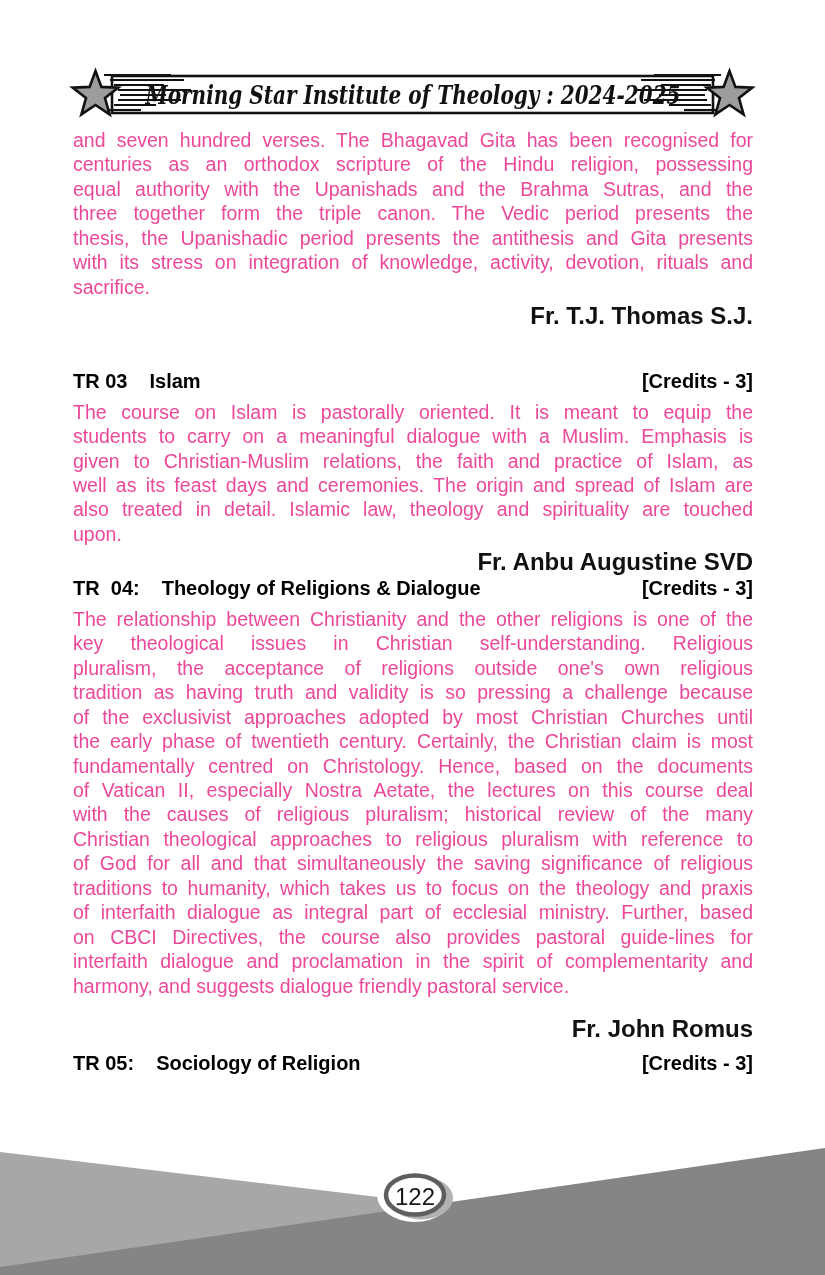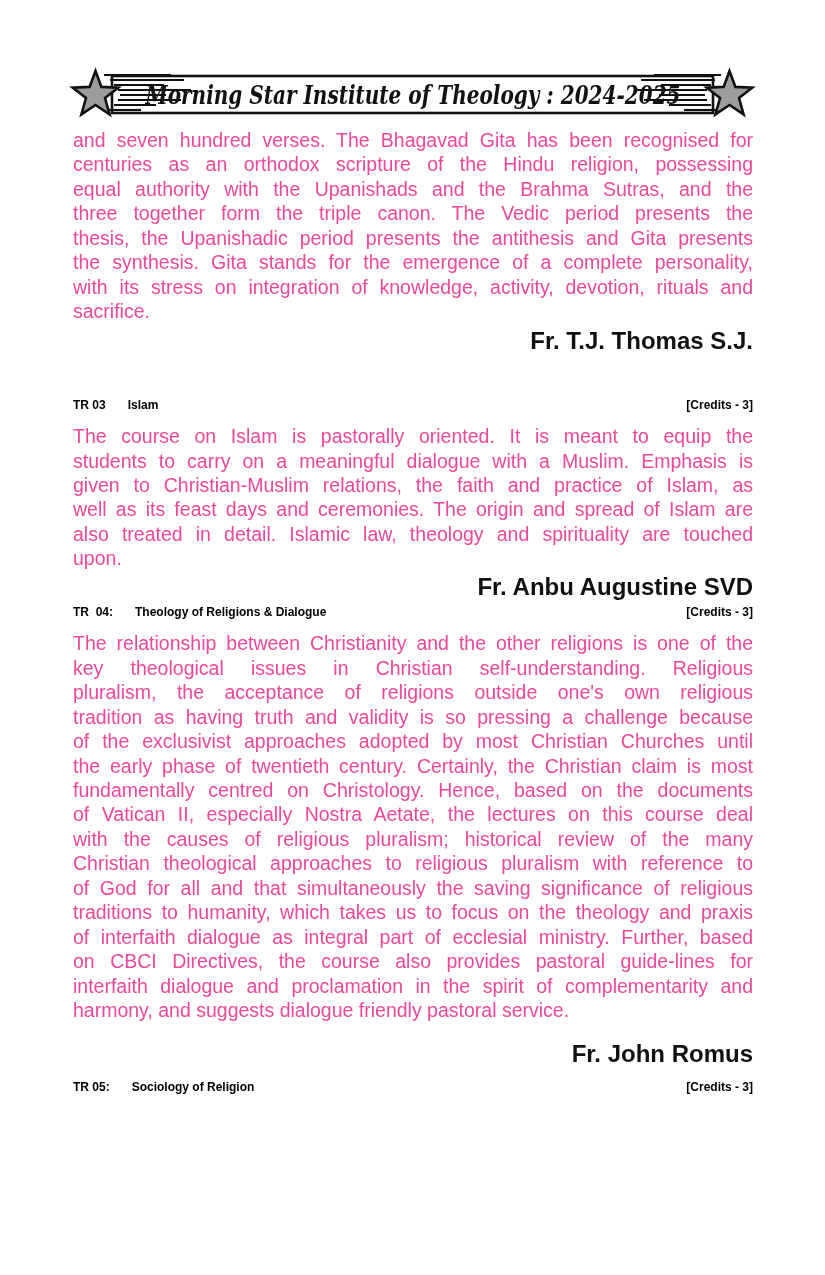--- a/index.html
+++ b/index.html
@@ -17,21 +17,21 @@
 
   .para { font-size:19.5px; line-height:24.45px; color:#ec4899; }
   .tline { text-align:justify; text-align-last:justify; }
   .tline-last { text-align-last:left; }
 
   .author-line { margin-top:5px; font-size:24px; line-height:24.45px;
                  font-weight:bold; text-align:right; color:#111; }
   .author-2 { margin-top:4px; }
   .author-3 { margin-top:19px; }
 
-  .course-heading { display:flex; align-items:baseline; font-size:12px;
+  .course-heading { display:flex; align-items:baseline; font-size:20px;
                     line-height:26px; font-weight:bold; color:#000; white-space:pre; }
   .course-heading .h-title { margin-left:22px; }
   .course-heading .h-credits { margin-left:auto; }
   .heading-tr03 { margin-top:39px; }
   .heading-tr04 { }
   .heading-tr05 { margin-top:8px; }
   .para-after-heading { margin-top:6px; }
 
   
   .footer-art { position:absolute; left:0; bottom:0; width:825px; height:135px; }
@@ -84,21 +84,20 @@
   </div>
 
   <main class="body-col">
 
     <div class="para">
         <div class="tline">and seven hundred verses. The Bhagavad Gita has been recognised for</div>
         <div class="tline">centuries as an orthodox scripture of the Hindu religion, possessing</div>
         <div class="tline">equal authority with the Upanishads and the Brahma Sutras, and the</div>
         <div class="tline">three together form the triple canon. The Vedic period presents the</div>
         <div class="tline">thesis, the Upanishadic period presents the antithesis and Gita presents</div>
-        <div class="tline">the synthesis. Gita stands for the emergence of a complete personality,</div>
         <div class="tline">with its stress on integration of knowledge, activity, devotion, rituals and</div>
         <div class="tline tline-last">sacrifice.</div>
       </div>
     <div class="author-line">Fr. T.J. Thomas S.J.</div>
 
     <div class="course-heading heading-tr03">
       <span class="h-code">TR 03</span>
       <span class="h-title">Islam</span>
       <span class="h-credits">[Credits - 3]</span>
     </div>
@@ -138,14 +137,29 @@
     <div class="author-line author-3">Fr. John Romus</div>
 
     <div class="course-heading heading-tr05">
       <span class="h-code">TR 05:</span>
       <span class="h-title">Sociology of Religion</span>
       <span class="h-credits">[Credits - 3]</span>
     </div>
 
   </main>
 
+  <div class="footer-art">
+    <svg width="825" height="135" viewBox="0 0 825 135">
+
+      <polygon points="0,12 470,68 0,130" fill="#a9a6a7"></polygon>
+
+      <polygon points="0,127 825,8 825,135 0,135" fill="#868486"></polygon>
+
+      <g>
+        <ellipse cx="415" cy="55" rx="38" ry="27" fill="#ffffff"></ellipse>
+        <ellipse cx="421" cy="58" rx="32" ry="21.5" fill="#b3b0b1"></ellipse>
+        <ellipse cx="415" cy="55" rx="29" ry="19.5" fill="#ffffff" stroke="#5f5d5e" stroke-width="4.5"></ellipse>
+        <text class="badge-num" x="415" y="56" text-anchor="middle" dominant-baseline="central">122</text>
+      </g>
+    </svg>
+  </div>
 
 </div>
 
 </body></html>

